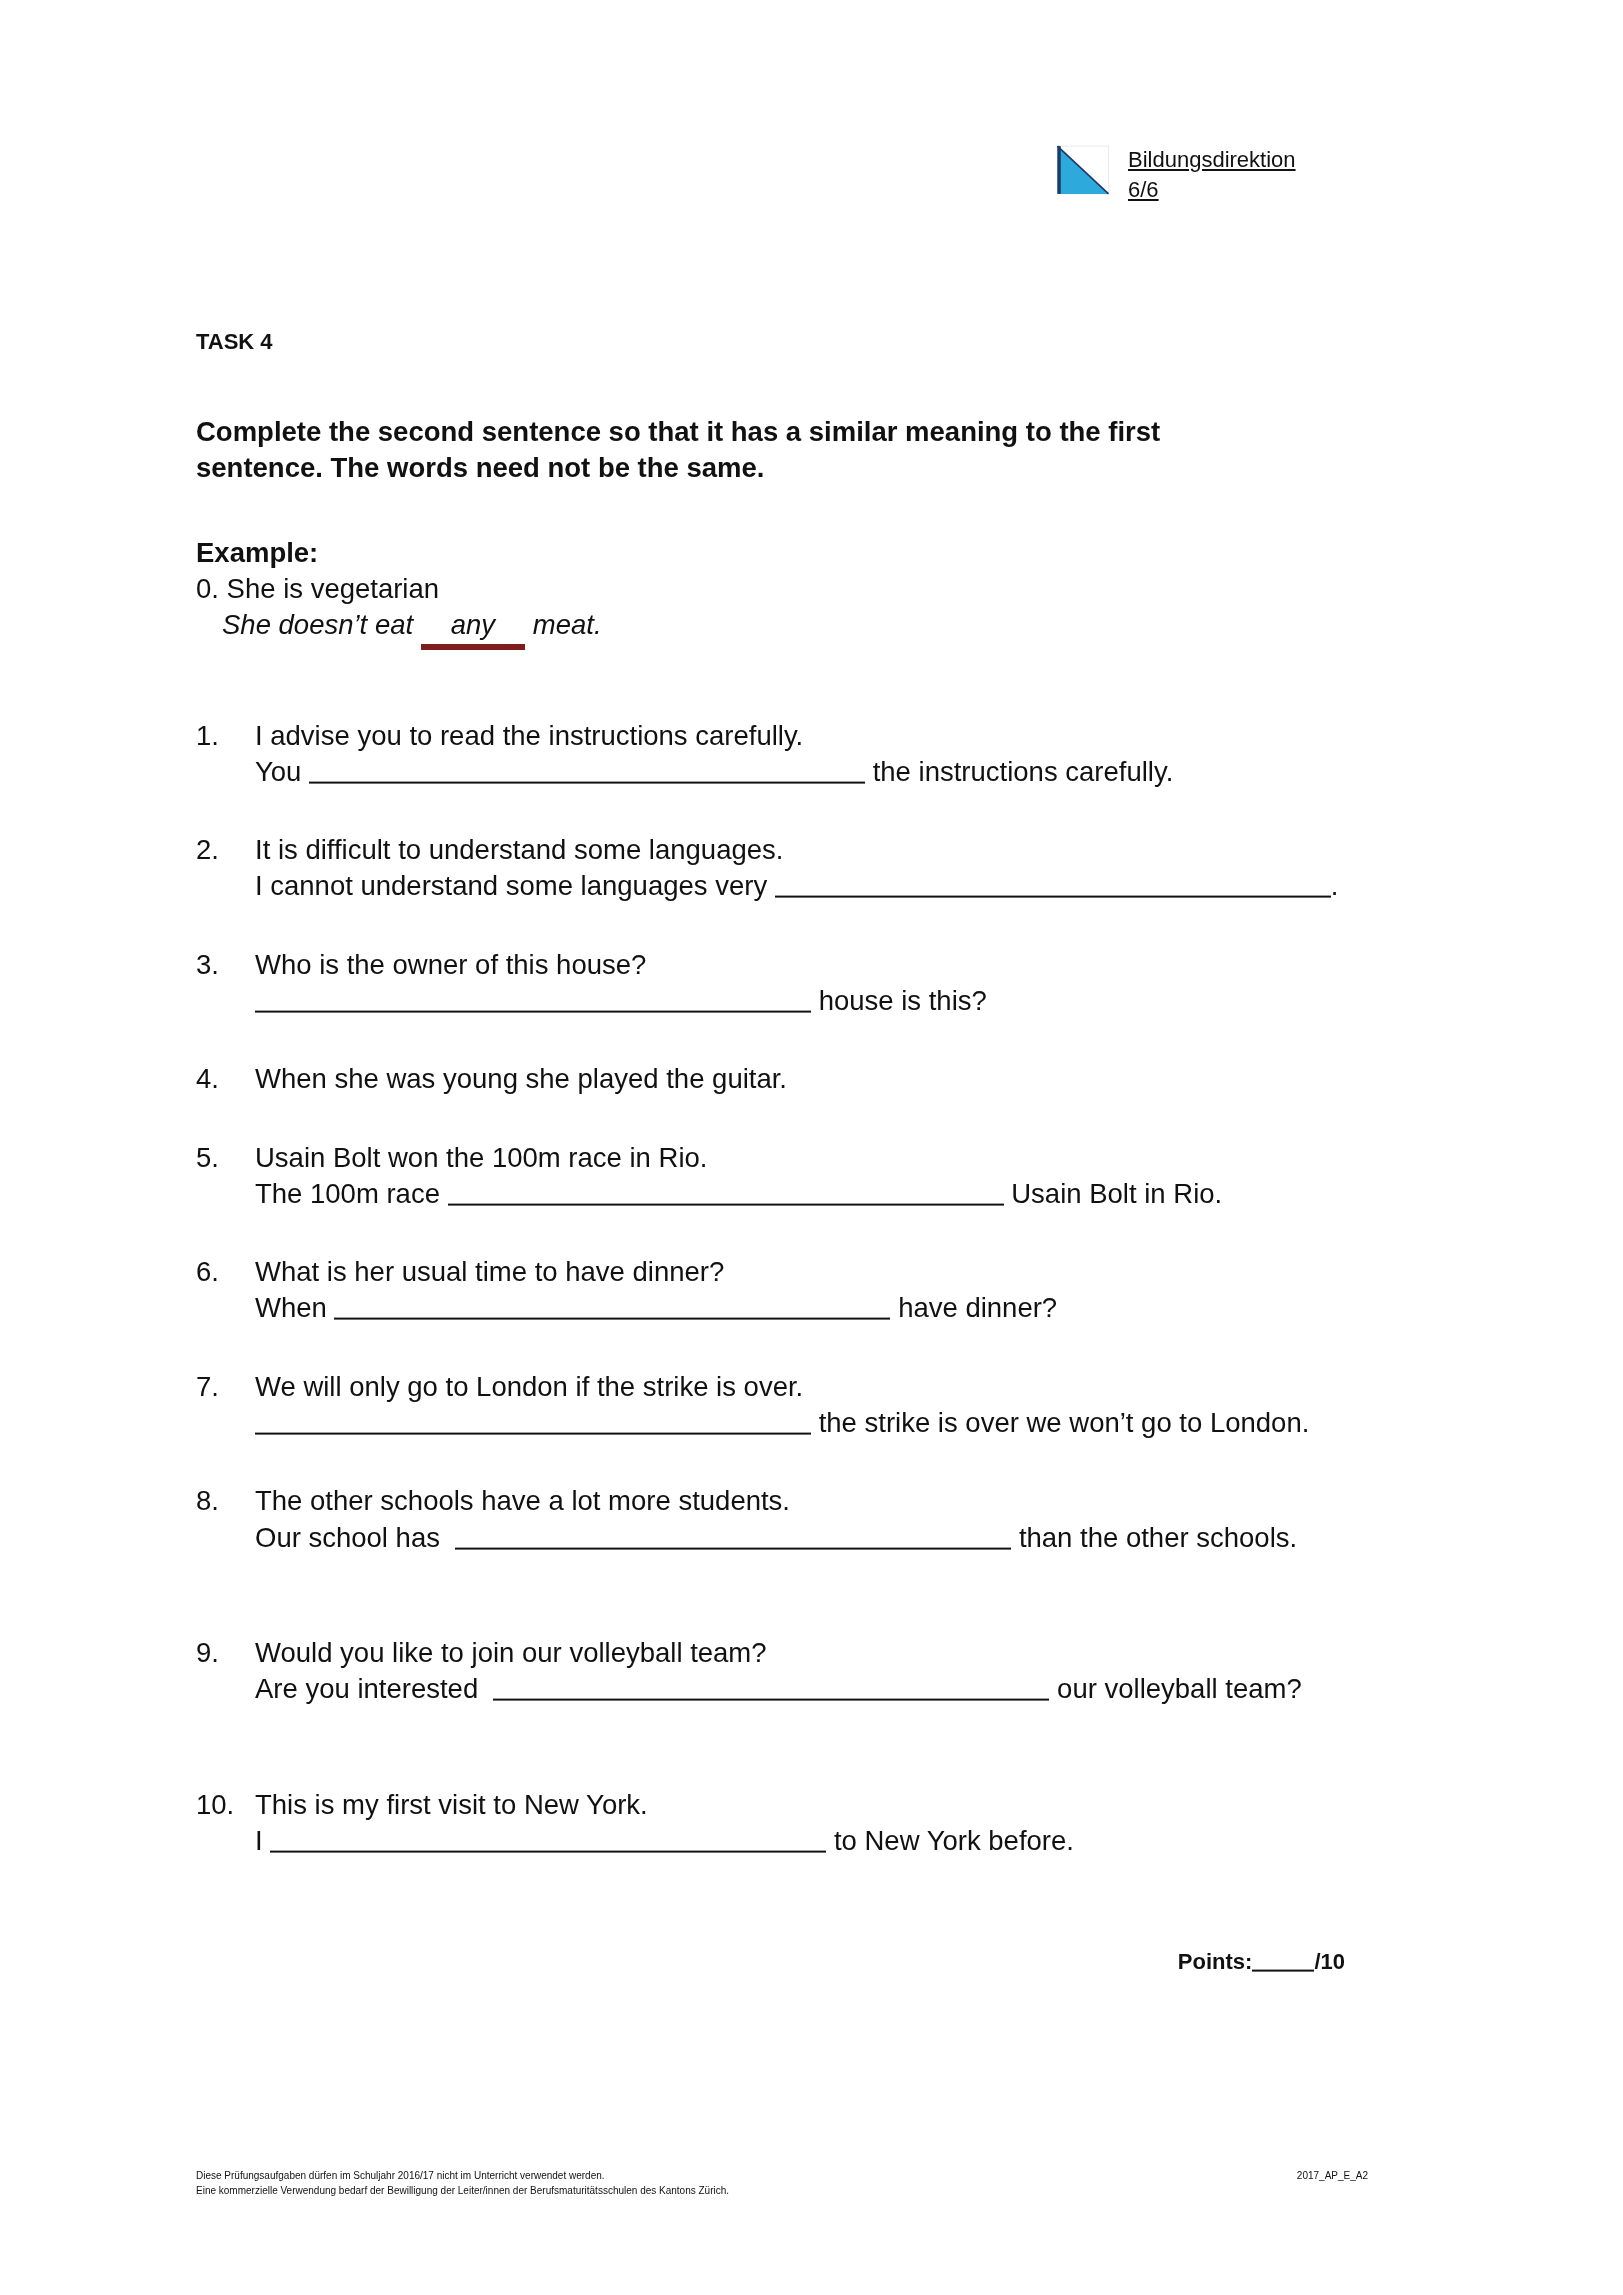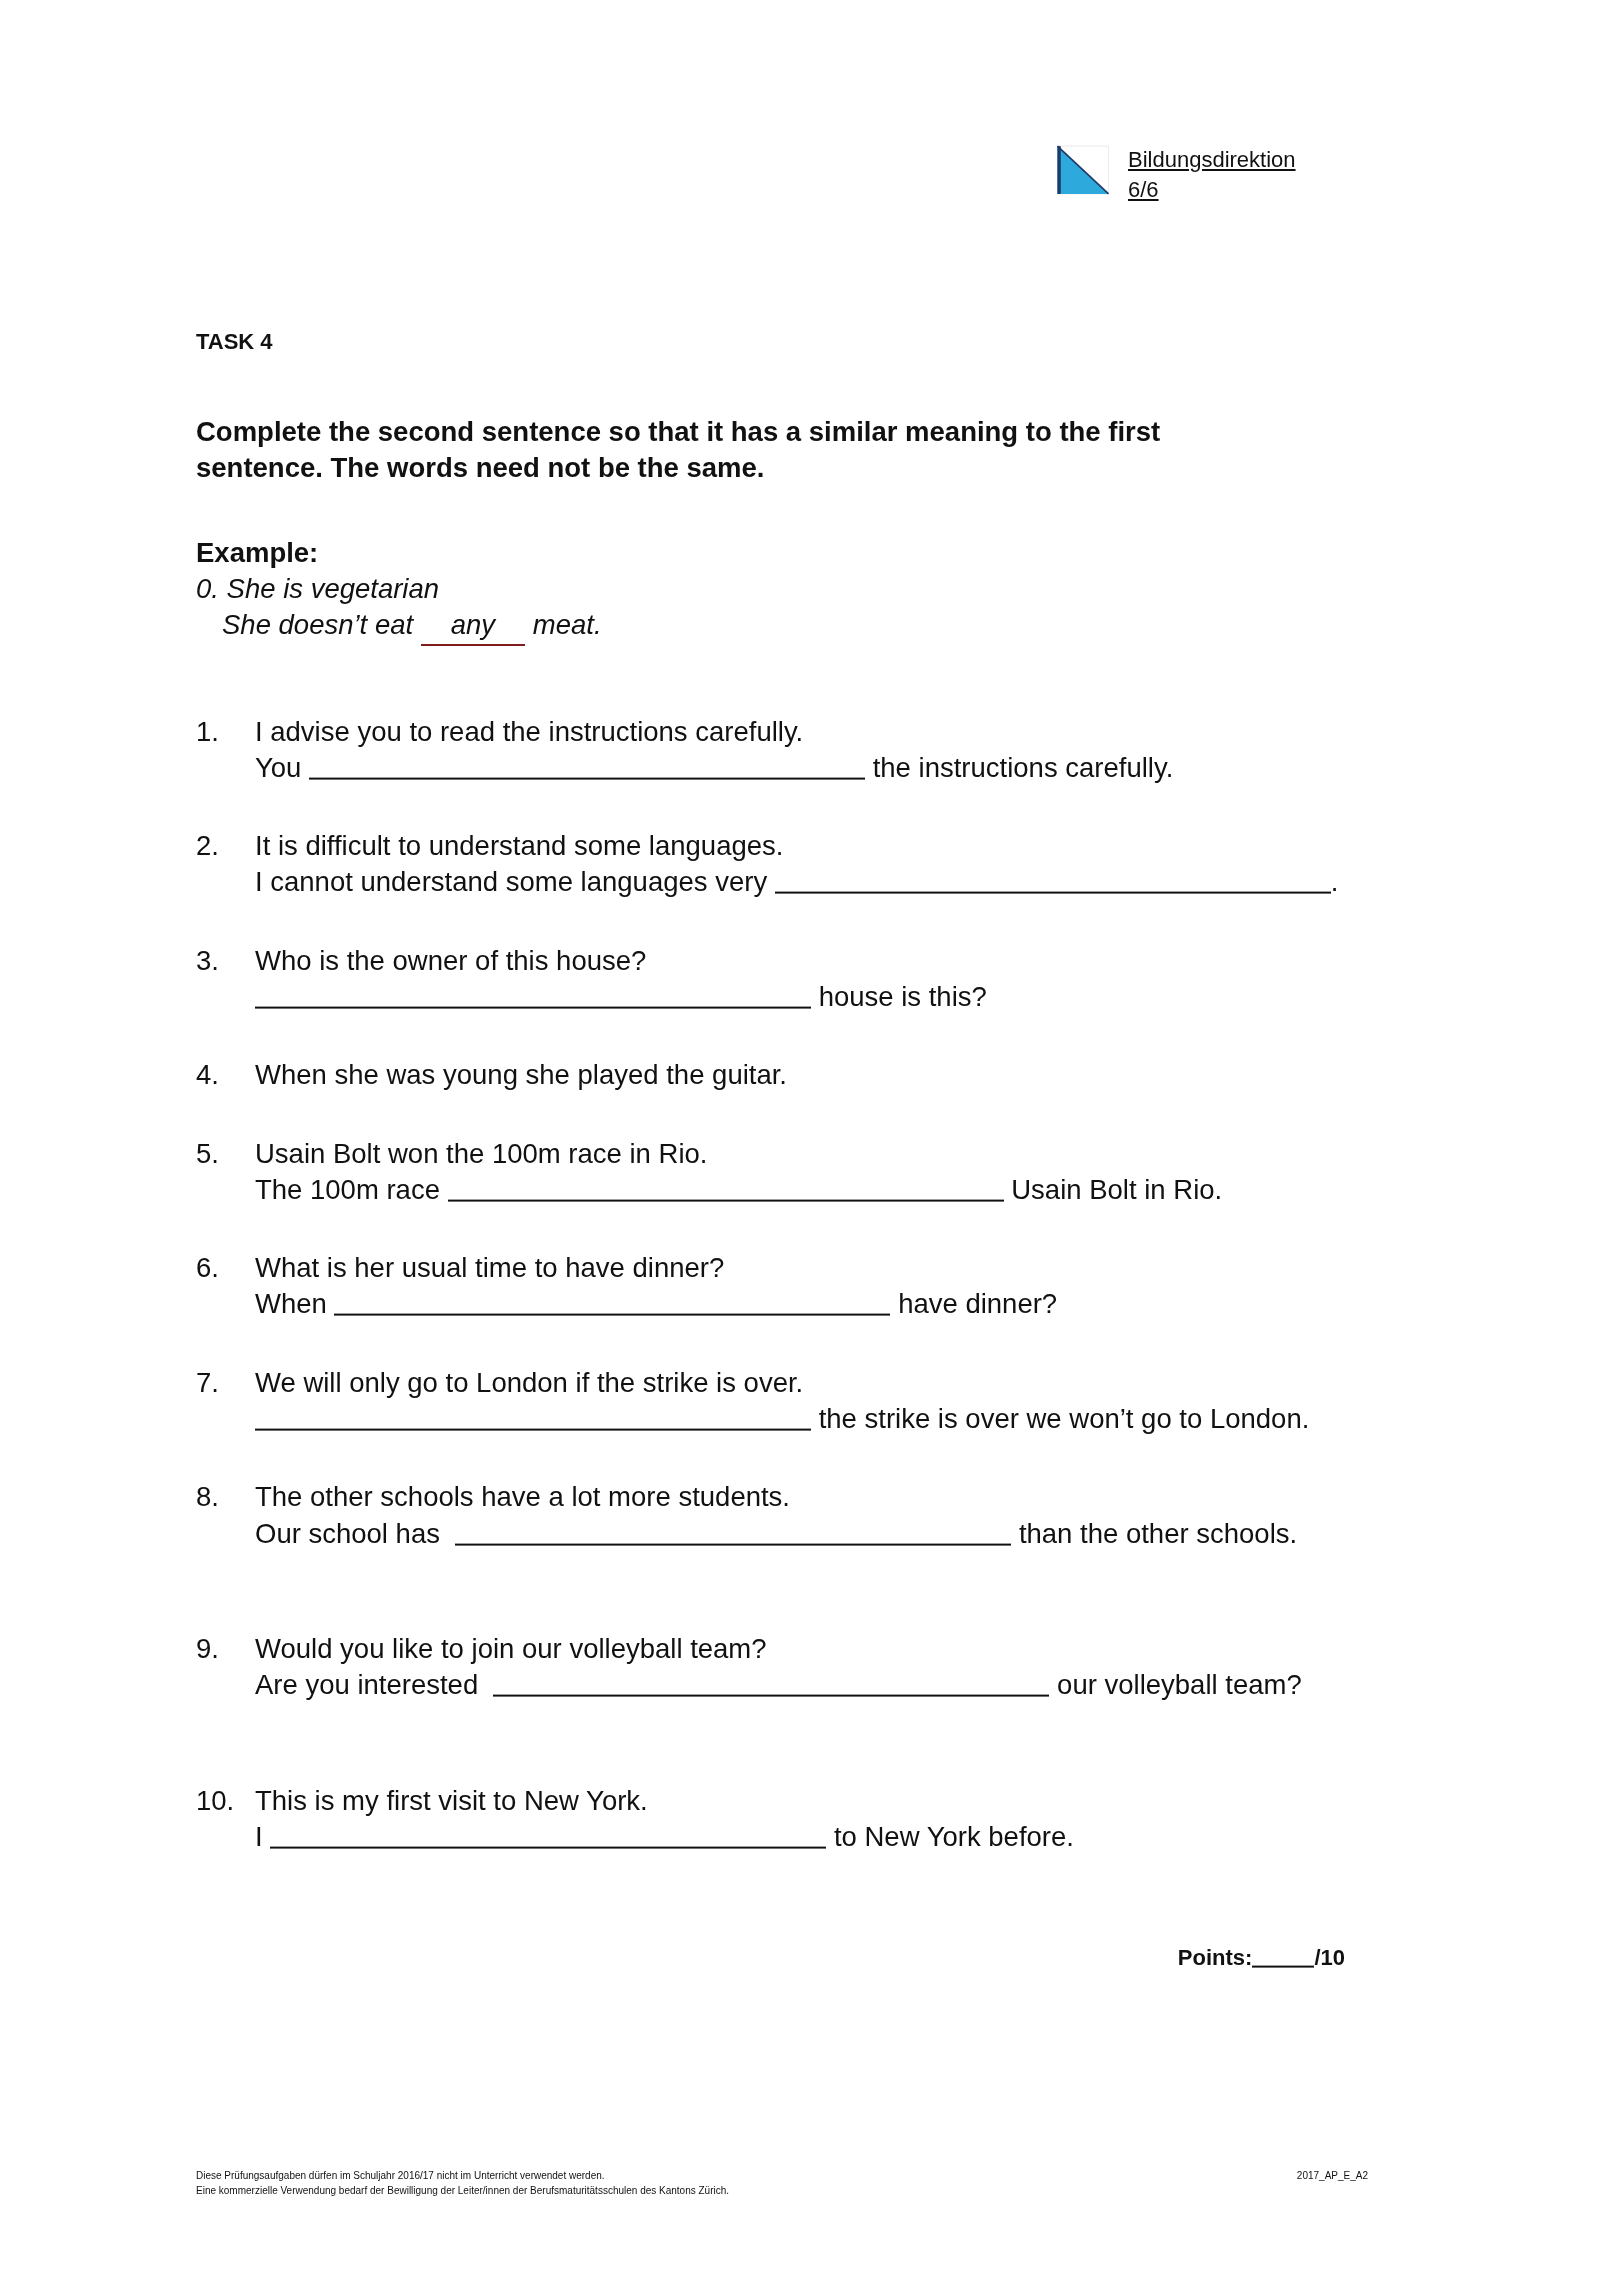--- a/index.html
+++ b/index.html
@@ -37,25 +37,25 @@
     font-weight: bold;
     font-size: 22px;
     margin-bottom: 58px;
   }
   .instructions {
     font-weight: bold;
     max-width: 1067px;
     margin-bottom: 48px;
   }
   .example-label { font-weight: bold; }
-  .example-line0 { font-style: italic; }
+  .example-line0 { }
   .example-line1 { font-style: italic; padding-left: 26px; }
   .example-answer {
     display: inline-block;
-    border-bottom: 2px solid #7f1d1d;
+    border-bottom: 6px solid #7f1d1d;
     padding: 0 30px;
   }
   .example-block { margin-bottom: 68px; }
 
   
   .item { margin-bottom: 42px; }
   .item.extra-gap { margin-top: 79px; }
   .line { display: block; }
   .first-line { display: flex; }
   .num {

